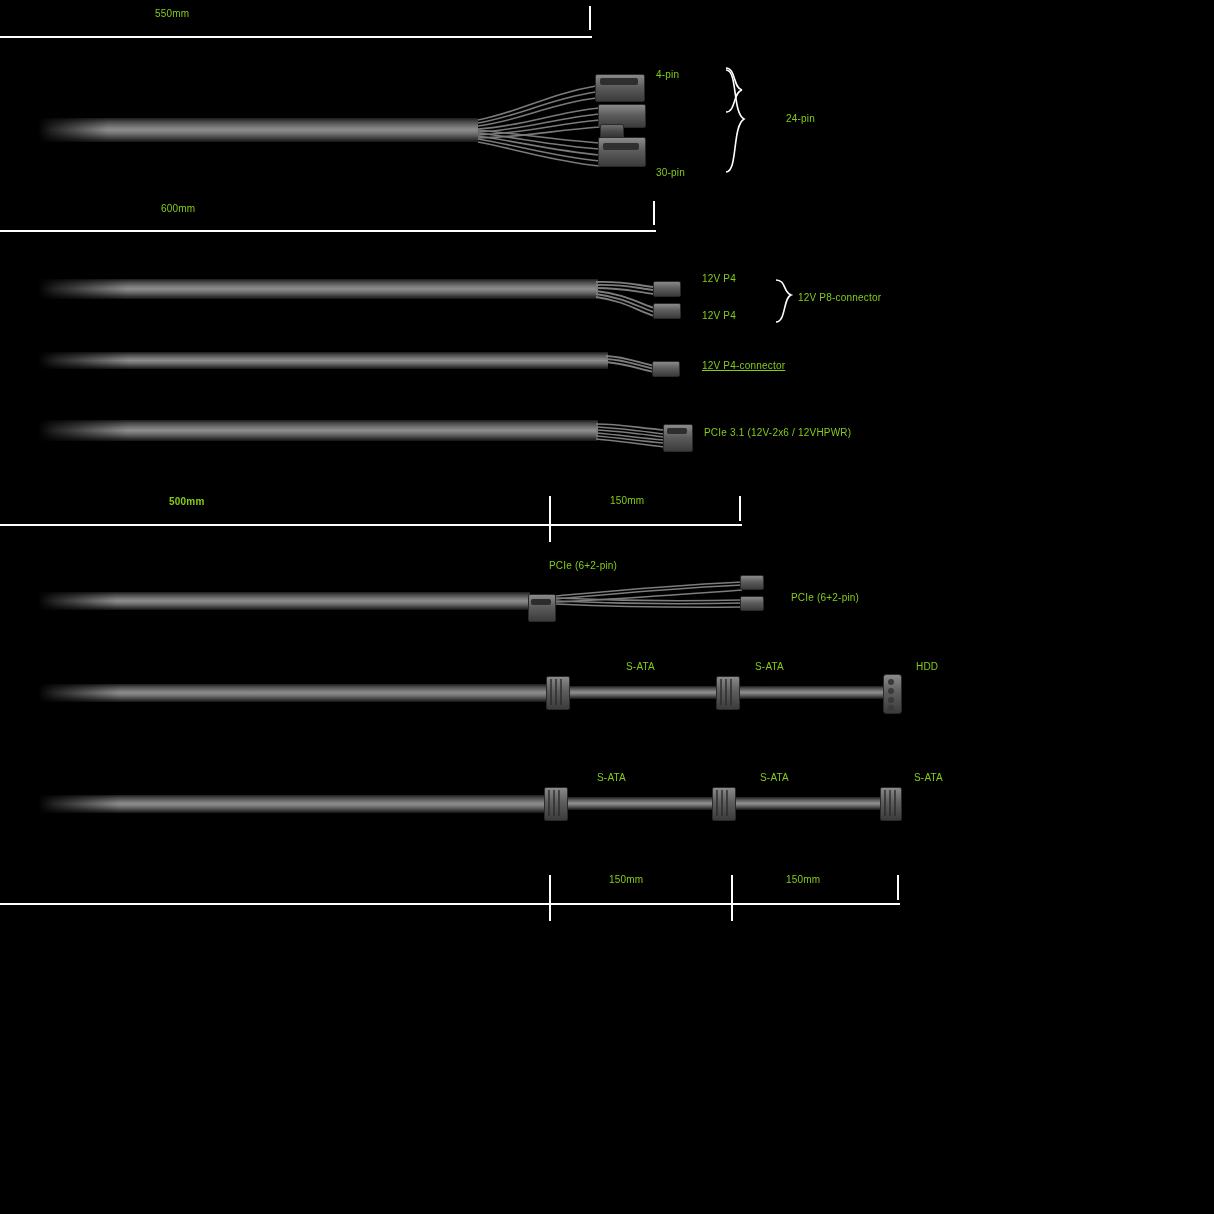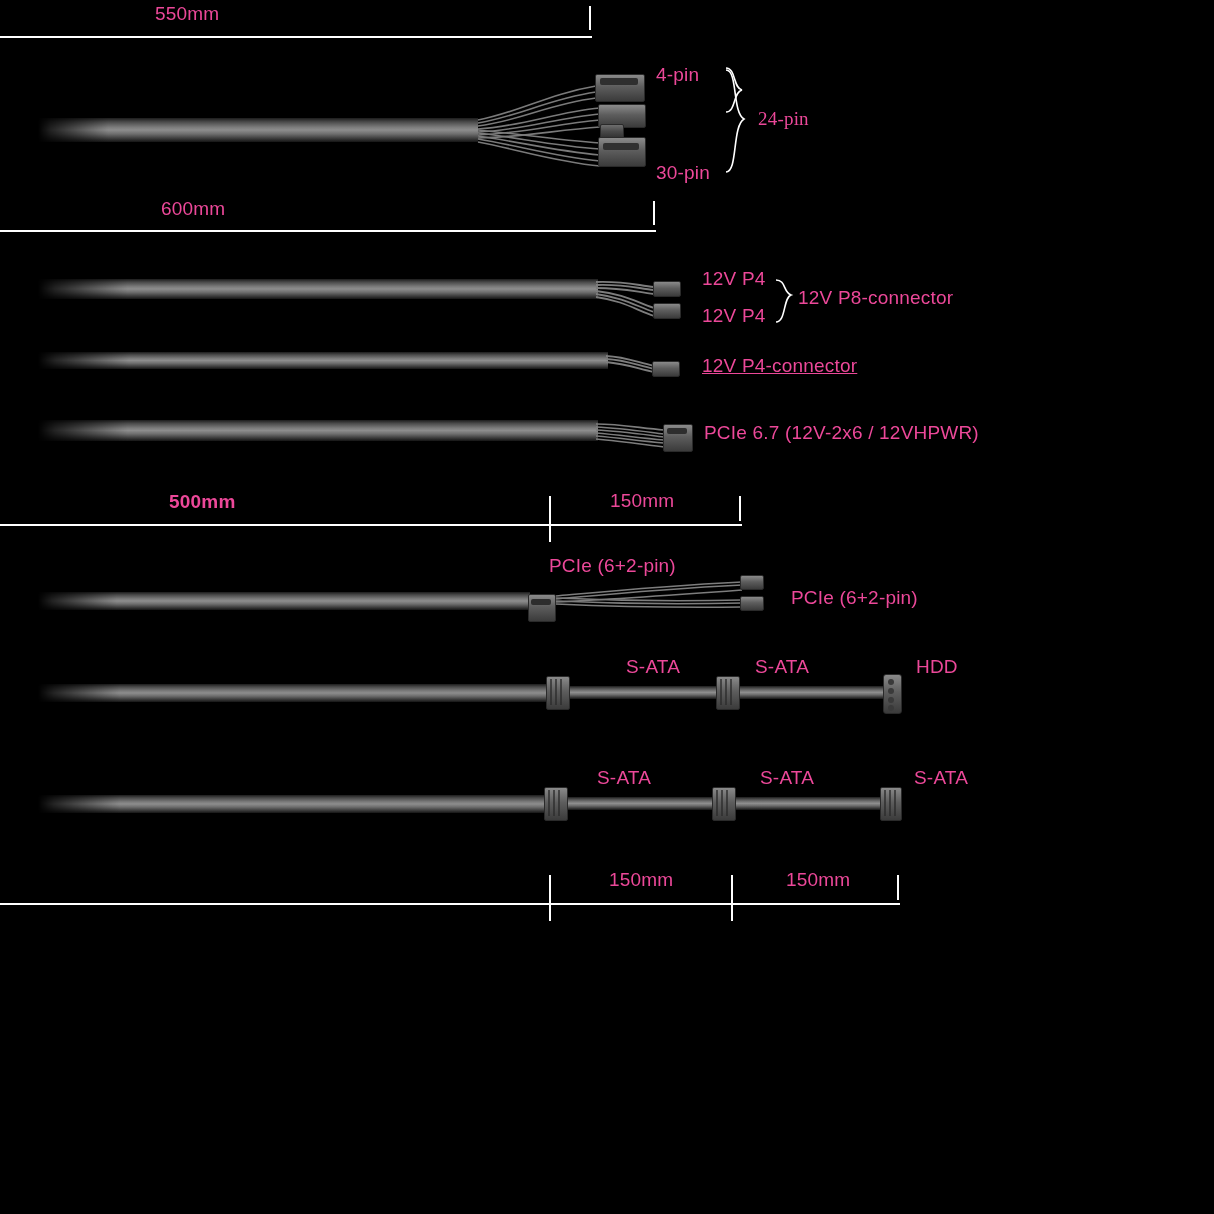--- a/index.html
+++ b/index.html
@@ -15,23 +15,23 @@
     color: #ffffff;
   }
   #stage {
     position: relative;
     width: 1214px;
     height: 1214px;
     background: #000000;
   }
   .lbl {
     position: absolute;
-    font-size: 19px;
+    font-size: 10px;
     line-height: 16px;
-    color: #ec4899;
+    color: #84cc16;
     white-space: nowrap;
     letter-spacing: 0.2px;
   }
   .dimline {
     position: absolute;
     background: #ffffff;
     height: 2px;
   }
   .tick {
     position: absolute;
@@ -109,21 +109,21 @@
   <div class="conn" style="left:595px; top:74px; width:48px; height:26px;"></div>
   <div class="conn" style="left:600px; top:78px; width:38px; height:7px; background:#2f2f2f; border:none;"></div>
 
   <div class="conn" style="left:598px; top:104px; width:46px; height:22px;"></div>
   <div class="conn dark" style="left:600px; top:124px; width:22px; height:14px;"></div>
   <div class="conn" style="left:598px; top:137px; width:46px; height:28px;"></div>
   <div class="conn" style="left:603px; top:143px; width:36px; height:7px; background:#303030; border:none;"></div>
 
   <div class="lbl" style="left:656px; top:67px;text-align:right;">4-pin</div>
   <div class="lbl" style="left:656px; top:165px;">30-pin</div>
-  <div class="lbl" style="left:758px; top:111px;font-family:Liberation Serif, serif;">24-pin</div>
+  <div class="lbl" style="left:786px; top:111px;">24-pin</div>
 
   <div class="dimline" style="left:0px; top:230px; width:656px;"></div>
   <div class="tickdash" style="left:653px; top:201px; height:44px;"></div>
   <div class="lbl" style="left:161px; top:201px;">600mm</div>
 
   <div class="sleeve fadeleft" style="left:38px; top:279px; width:560px; height:20px;"></div>
 
   <svg class="over">
     <g stroke="#7d7d7d" stroke-width="1.8" fill="none">
       <path d="M596,282 C624,281 636,285 654,287"></path>
@@ -160,21 +160,21 @@
       <path d="M596,424 C620,424 640,428 664,430"></path>
       <path d="M596,427 C620,428 640,431 664,434"></path>
       <path d="M596,430 C620,431 640,434 664,437"></path>
       <path d="M596,433 C620,435 640,438 664,440"></path>
       <path d="M596,436 C620,438 640,441 664,443"></path>
       <path d="M596,439 C620,441 640,444 664,447"></path>
     </g>
   </svg>
   <div class="conn" style="left:663px; top:424px; width:28px; height:26px;"></div>
   <div class="conn" style="left:667px; top:428px; width:20px; height:6px; background:#2e2e2e; border:none;"></div>
-  <div class="lbl" style="left:704px; top:425px;">PCIe 6.7 (12V-2x6 / 12VHPWR)</div>
+  <div class="lbl" style="left:704px; top:425px;">PCIe 3.1 (12V-2x6 / 12VHPWR)</div>
 
   <div class="dimline" style="left:0px; top:524px; width:552px;"></div>
   <div class="dimline" style="left:550px; top:524px; width:192px;"></div>
   <div class="tick" style="left:549px; top:496px; height:46px;"></div>
   <div class="tickdash" style="left:739px; top:496px; height:46px;"></div>
   <div class="lbl" style="left:169px; top:494px;font-weight:bold;">500mm</div>
   <div class="lbl" style="left:610px; top:493px;">150mm</div>
 
   <div class="sleeve fadeleft" style="left:38px; top:592px; width:492px; height:18px;"></div>
   <svg class="over">

